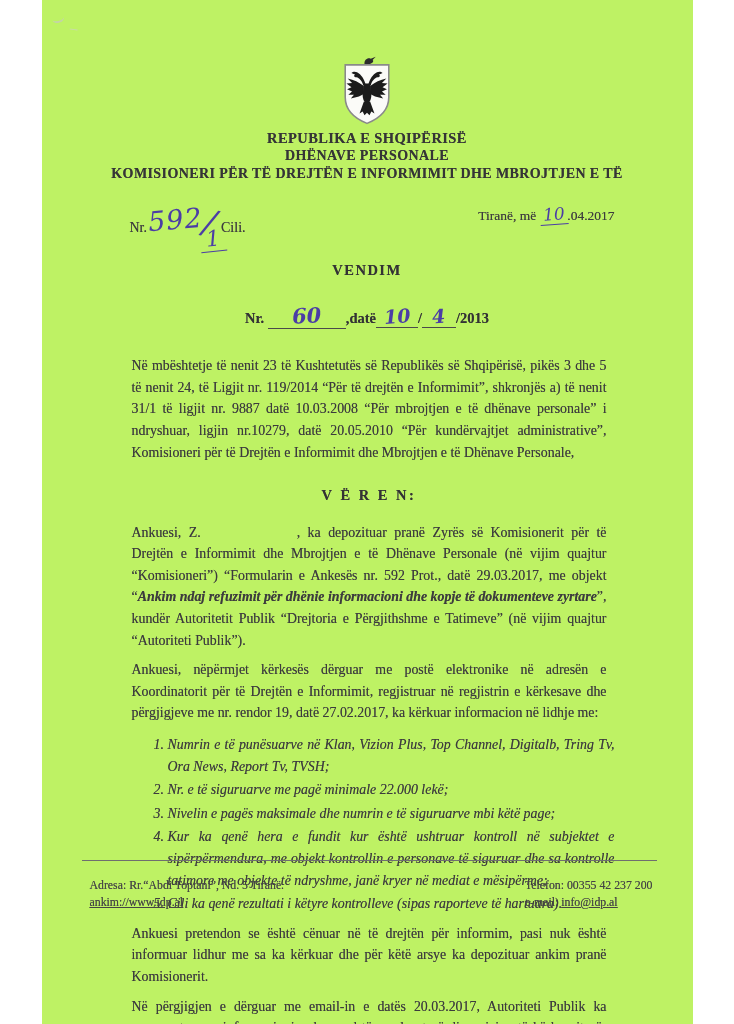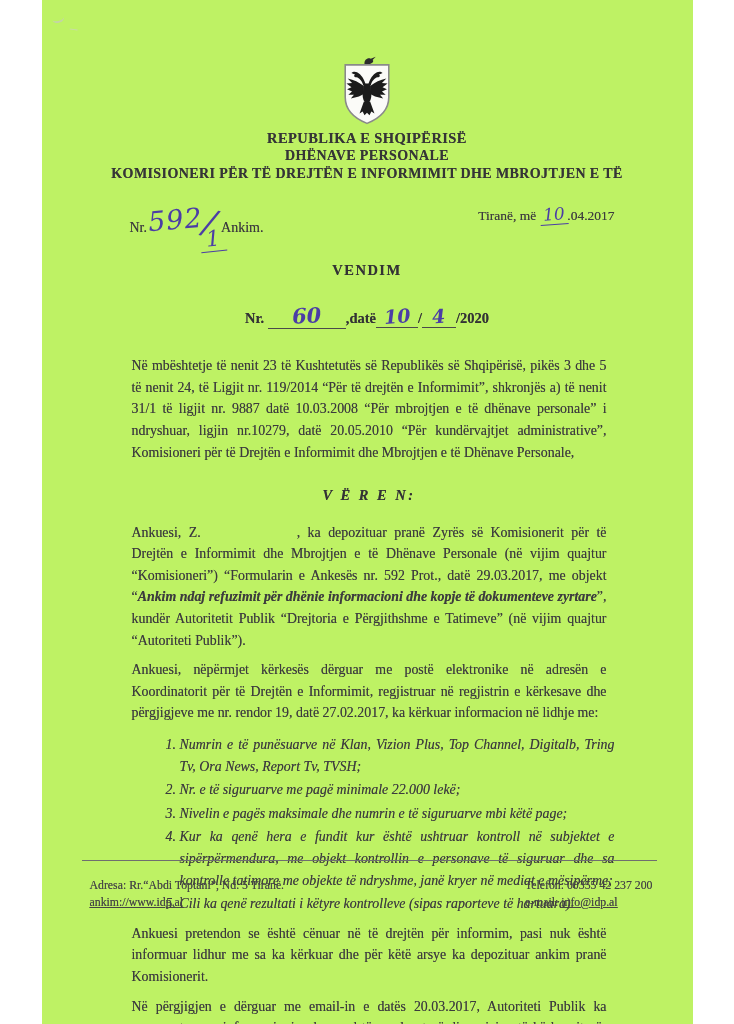--- a/index.html
+++ b/index.html
@@ -40,28 +40,28 @@
   .decision-line { text-align:center; margin-top:24px; font-size:14.5px; font-weight:bold; color:#333; }
   .uline { display:inline-block; border-bottom:1.3px solid #4a4a4a; text-align:center; }
   .u-nr { width:78px; }
   .u-day { width:42px; }
   .u-month { width:34px; }
   .hw-60 { font-size:21px; transform:rotate(-3deg); }
   .hw-dm { font-size:19px; transform:rotate(-4deg); }
 
   .bodytext { margin:26px 78px 0 82px; font-size:13.9px; line-height:21.6px; text-align:justify; }
   p.bp { margin:8px;font-family:Liberation Serif, serif; }
-  .veren { text-align:center; font-weight:bold; font-size:14.5px; letter-spacing:2.5px; margin:22px 0 15px 0; color:#333;font-style:italic; }
+  .veren { text-align:center; font-weight:bold; font-size:14.5px; letter-spacing:2.5px; margin:22px 0 15px 0; color:#333; }
   .name-gap { display:inline-block; width:96px; }
   .bi { font-style:italic; font-weight:bold; }
   .mt8 { margin-top:8px; }
   .mt20 { margin-top:20px; }
 
   ol.req { margin:10px 0 0 0; padding-left:44px; font-style:italic; }
-  ol.req li { margin-bottom:2px; text-align:justify;margin-left:12px; }
+  ol.req li { margin-bottom:2px; text-align:justify; }
 
   .footer { position:absolute; left:40px; right:36px; top:860px;
     border-top:1.6px solid #6f6f6f; padding-top:16px;
     display:flex; justify-content:space-between;
     font-size:11.8px; line-height:17px; color:#444; }
   .f-left { padding-left:8px; }
   .f-right { text-align:left; padding-right:4px; }
   .ulink { text-decoration:underline; }
 </style>
 </head>
@@ -85,33 +85,33 @@
         <path d="M40,73 L33,92 L38,89 L41,95 L45,91 L49,95 L52,89 L57,92 L50,73 Z"></path>
       </g>
     </svg>
     <div class="hline first">REPUBLIKA E SHQIPËRISË</div>
     <div class="hline">DHËNAVE PERSONALE</div>
     <div class="hline">KOMISIONERI PËR TË DREJTËN E  INFORMIMIT DHE MBROJTJEN E TË</div>
   </div>
 
   <div class="protocol">
     <div class="nr-group">
-      <span>Nr.</span><span class="hw hw-592">592</span><span class="hw hw-slash-big">/</span><span>Ankim.</span>
+      <span>Nr.</span><span class="hw hw-592">592</span><span class="hw hw-slash-big">/</span><span>Cili.</span>
       <span class="hw hw-sub1">1</span>
     </div>
     <div class="city-date">
       <span>Tiranë, më </span><span class="hw hw-day">10</span><span>.04.2017</span>
     </div>
   </div>
 
   <div class="vendim">VENDIM</div>
 
   <div class="decision-line">
     <span>Nr.</span>
-    <span class="uline u-nr"><span class="hw hw-60">60</span></span><span>,datë</span><span class="uline u-day"><span class="hw hw-dm">10</span></span><span>/</span><span class="uline u-month"><span class="hw hw-dm">4</span></span><span>/2020</span>
+    <span class="uline u-nr"><span class="hw hw-60">60</span></span><span>,datë</span><span class="uline u-day"><span class="hw hw-dm">10</span></span><span>/</span><span class="uline u-month"><span class="hw hw-dm">4</span></span><span>/2013</span>
   </div>
 
   <div class="bodytext">
 
     <p class="bp">Në mbështetje të nenit 23 të Kushtetutës së Republikës së Shqipërisë,  pikës 3 dhe 5 të nenit 24, të Ligjit nr. 119/2014 “Për të drejtën e Informimit”, shkronjës a) të nenit 31/1 të ligjit nr. 9887 datë 10.03.2008 “Për mbrojtjen e të dhënave personale” i ndryshuar, ligjin nr.10279, datë 20.05.2010 “Për kundërvajtjet administrative”, Komisioneri për të Drejtën e Informimit dhe Mbrojtjen e të Dhënave Personale,</p>
 
     <div class="veren">V Ë R E N:</div>
 
     <p class="bp"><span>Ankuesi, Z.</span><span class="name-gap"></span><span>, ka depozituar pranë Zyrës së Komisionerit për të Drejtën e Informimit dhe Mbrojtjen e të Dhënave Personale (në vijim quajtur “Komisioneri”) “Formularin e Ankesës nr. 592 Prot., datë 29.03.2017, me objekt “</span><span class="bi">Ankim ndaj refuzimit për dhënie informacioni dhe kopje të dokumenteve zyrtare</span><span>”, kundër Autoritetit Publik “Drejtoria e Përgjithshme e Tatimeve” (në vijim quajtur “Autoriteti Publik”).</span></p>
 

